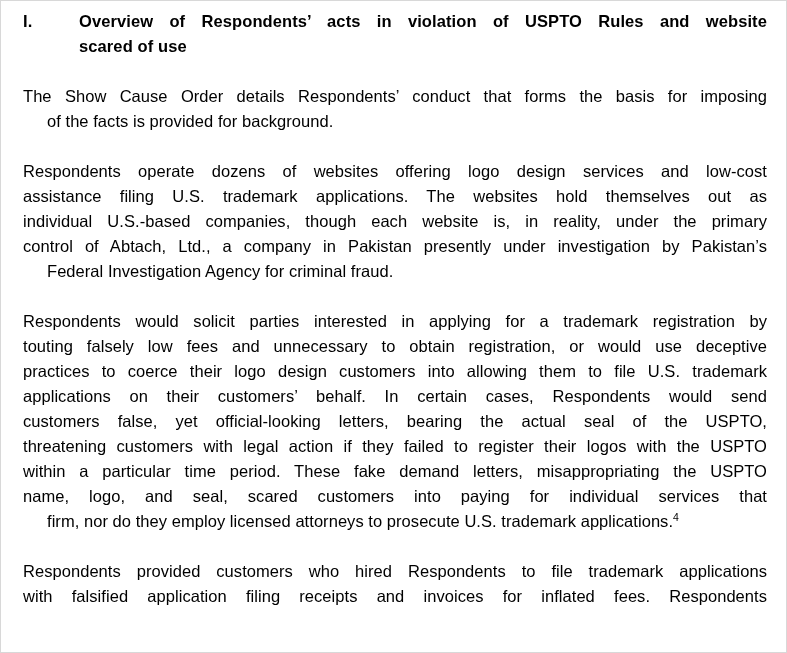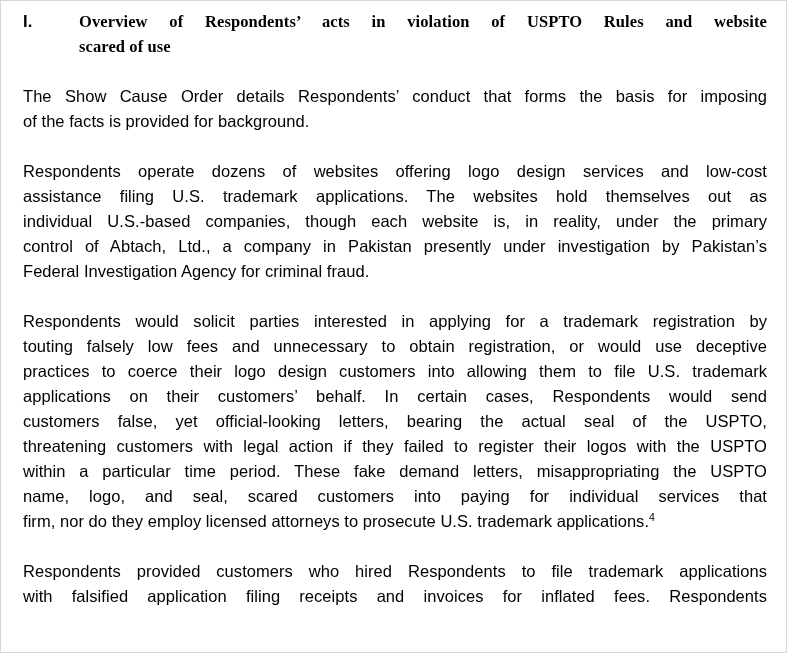--- a/index.html
+++ b/index.html
@@ -40,21 +40,20 @@
   .section-number {
     width: 56px;
     flex: 0 0 56px;
     font-weight: bold;
   }
   .section-title {
     flex: 1 1 auto;
     text-align: justify;
     text-justify: inter-word;
     font-weight: bold;
-    font-family: Liberation Serif, serif;
   }
   .section-title > .jline {
     display: block;
   }
   .section-title > .jline.stretch {
     text-align: justify;
     text-align-last: justify;
   }
 
   
@@ -68,20 +67,21 @@
   .para .jline {
     display: block;
   }
   .para .jline.stretch {
     text-align: justify;
     text-align-last: justify;
   }
   .para .jline.last {
     text-align: right;
     text-align-last: left;
+    margin-left: 24px;
   }
   .spacer {
     height: 25px;
   }
   sup.fn {
     font-size: 10.5px;
     vertical-align: super;
     line-height: 0;
   }
 </style>

